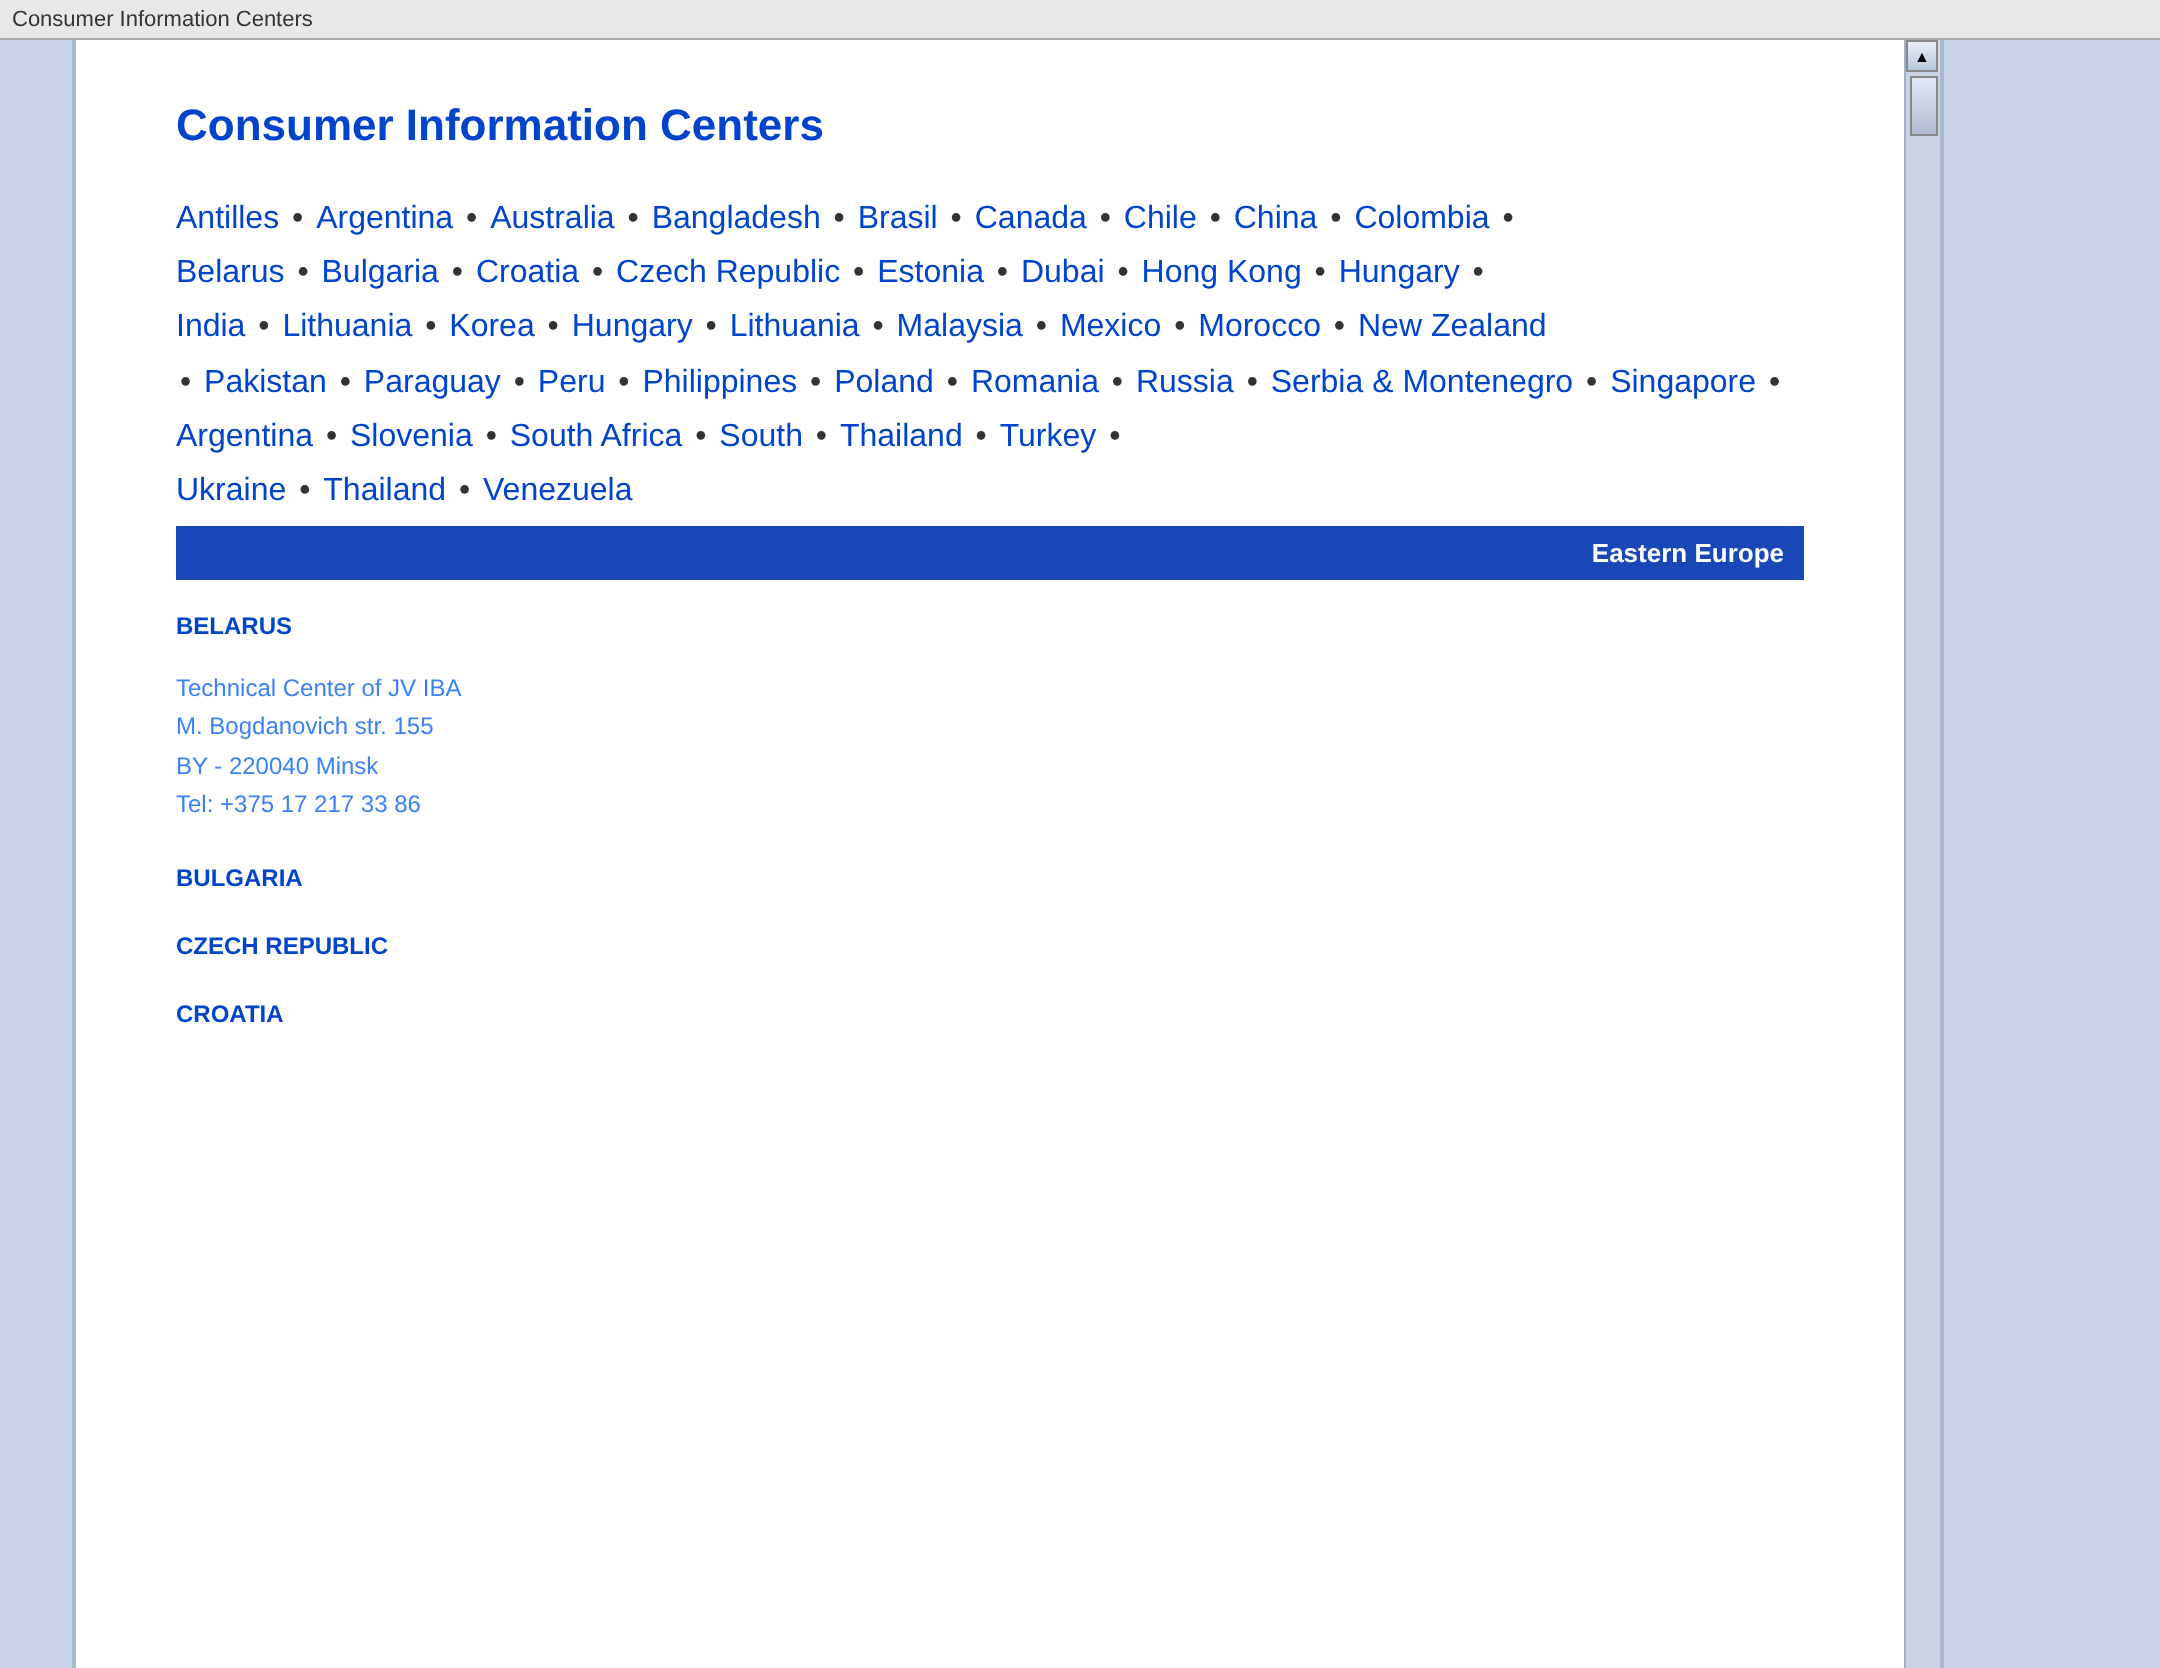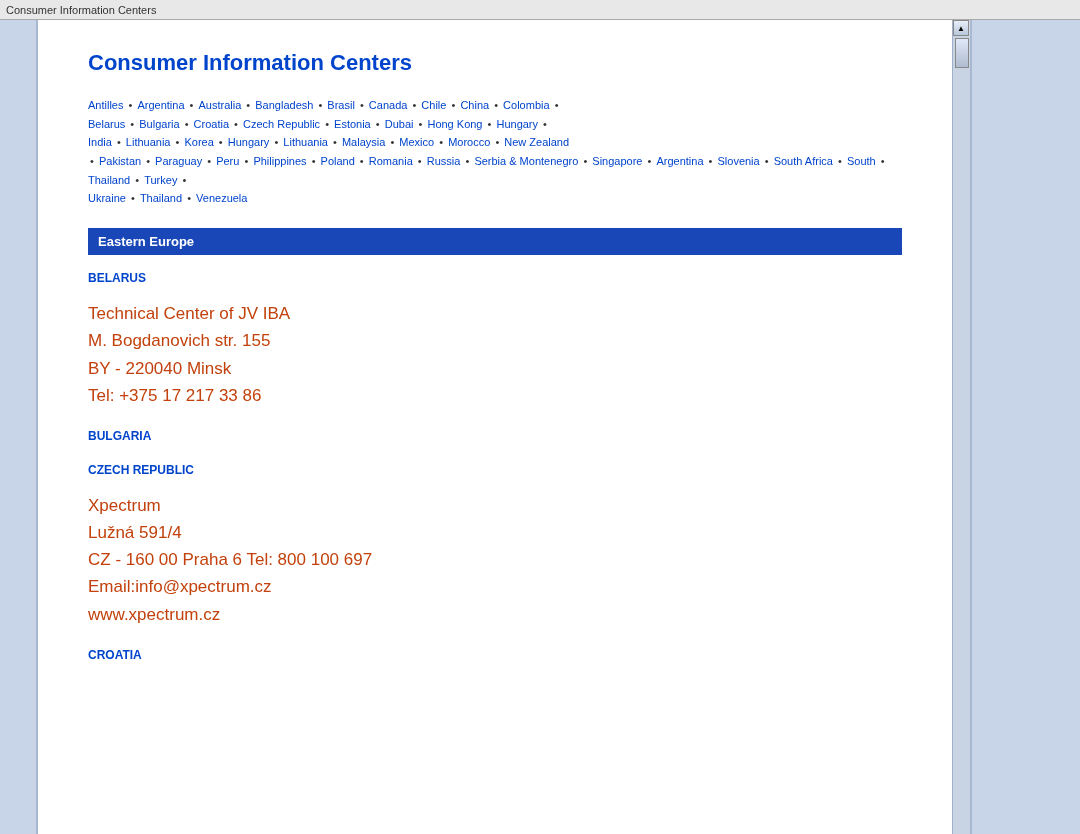--- a/index.html
+++ b/index.html
@@ -42,59 +42,60 @@
     }
 
     .page-title {
       font-size: 22px;
       font-weight: bold;
       color: #0044cc;
       margin-bottom: 20px;
     }
 
     .links-section {
-      margin-bottom: 20px;
+      margin-bottom: 4px;
       line-height: 1.7;
-      font-size: 11px;
+      font-size: 16px;
     }
 
     .links-section a {
       color: #0044cc;
       text-decoration: none;
     }
 
     .links-section .separator {
       color: #333;
       margin: 0 2px;
     }
 
     .section-header {
       background-color: #1a47b8;
       color: #ffffff;
       padding: 6px 10px;
       font-size: 13px;
       font-weight: bold;
       margin-bottom: 16px;
+      text-align: right;
     }
 
     .country-section {
       margin-bottom: 20px;
     }
 
     .country-title {
       color: #0044cc;
       font-size: 12px;
       font-weight: bold;
       text-transform: uppercase;
       margin-bottom: 8px;
     }
 
     .country-info {
-      color: #c2410c;
-      font-size: 17px;
+      color: #3b82f6;
+      font-size: 12px;
       line-height: 1.6;
       margin-top: 15px;
     }
 
     .right-panel {
       width: 110px;
       background-color: #c8d4e8;
       border-left: 2px solid #a8b8d0;
     }
 
@@ -178,27 +179,20 @@
         Tel: +375 17 217 33 86
       </div>
     </div>
 
     <div class="country-section">
       <div class="country-title">BULGARIA</div>
     </div>
 
     <div class="country-section">
       <div class="country-title">CZECH REPUBLIC</div>
-      <div class="country-info">
-        Xpectrum<br>
-        Lužná 591/4<br>
-        CZ - 160 00 Praha 6 Tel: 800 100 697<br>
-        Email:info@xpectrum.cz<br>
-        www.xpectrum.cz
-      </div>
     </div>
 
     <div class="country-section">
       <div class="country-title">CROATIA</div>
     </div>
 
   </div>
 
   <div style="width:18px; background:#d4dcec; border-left:1px solid #a0b0c8; display:flex; flex-direction:column;">
     <div style="width:16px; height:16px; background:linear-gradient(to bottom,#e8eef8,#b8c8dc); border:1px solid #888; display:flex; align-items:center; justify-content:center; font-size:8px; cursor:pointer;">▲</div>

